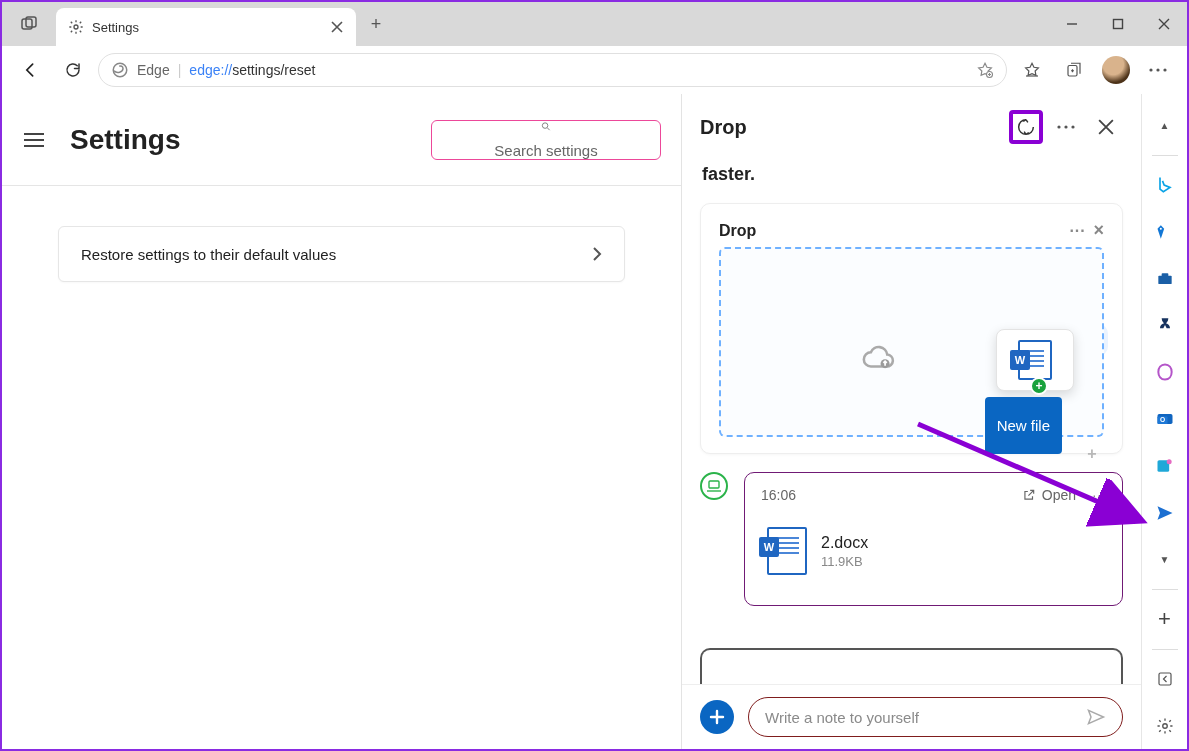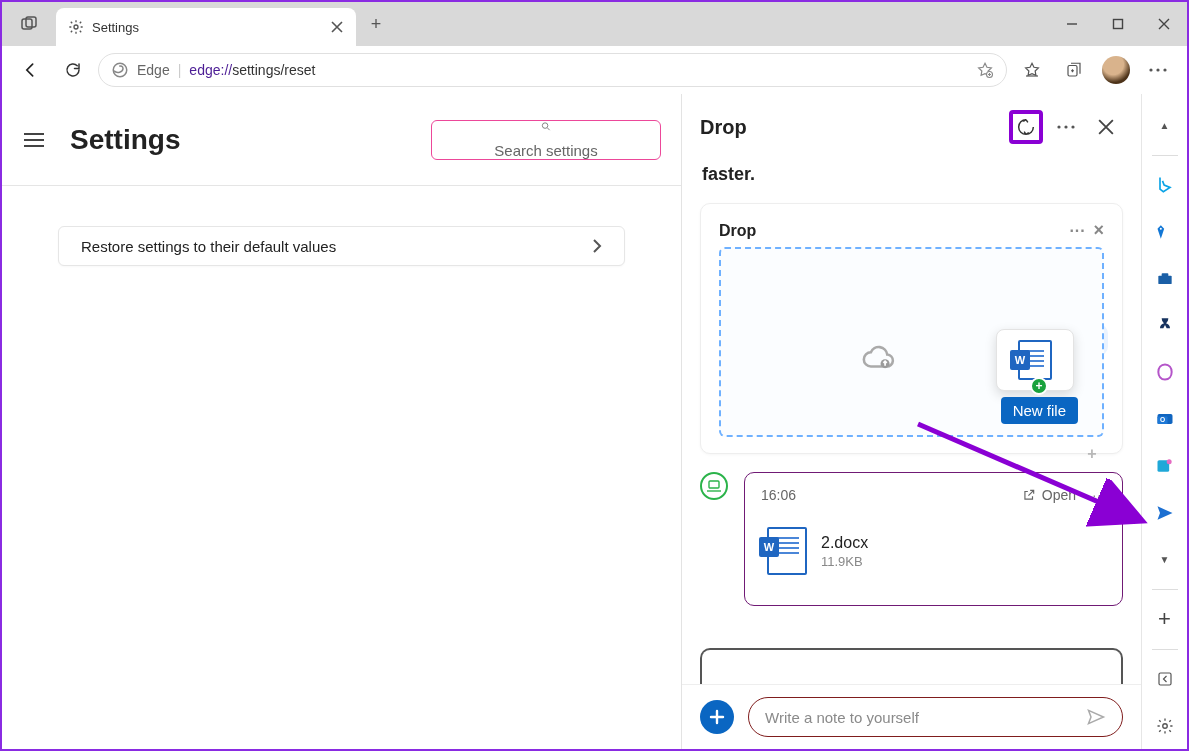--- a/index.html
+++ b/index.html
@@ -15,36 +15,36 @@
   .newtab { width:40px; display:flex; align-items:center; justify-content:center; color:#555; font-size:18px; cursor:pointer;}
   .winctrls { margin-left:auto; display:flex; }
   .winctrls div { width:46px; display:flex; align-items:center; justify-content:center; color:#444; cursor:pointer;}
 
   
   .toolbar { height:48px; display:flex; align-items:center; padding:0 12px; gap:8px; border-bottom:1px solid rgba(0,0,0,0); }
   .tbtn { width:34px; height:34px; display:flex; align-items:center; justify-content:center; color:#333; border-radius:4px; cursor:pointer;}
   .addr { flex:1; height:34px; border:1px solid #e0e0e0; border-radius:17px; background:#fff; display:flex; align-items:center; padding:0 12px; gap:8px; color:#333; font-size:14px;}
   .addr .edge-label { color:#666; }
   .addr .divider { color:#ccc; }
-  .addr .url-dim { color:#4c1d95; }
+  .addr .url-dim { color:#3b82f6; }
   .addr .url-bold { color:#333; }
   .addr .star { margin-left:auto; color:#888; }
   .avatar { width:28px; height:28px; border-radius:50%; background: radial-gradient(circle at 40% 30%, #d9b38c 0 40%, #4d3319 70%); }
 
   
   .main { display:flex; height: calc(100% - 44px - 48px); position:relative; }
   .settings-pane { flex:1; position:relative; border-right:0; }
   .settings-top { height:92px; border-bottom:1px solid #e5e5e5; display:flex; align-items:center; padding:0 20px 0 16px; gap:20px;}
   .hamb { width:32px; height:32px; display:flex; flex-direction:column; justify-content:center; gap:4px; cursor:pointer; padding:6px;}
   .hamb span { height:2px; background:#444; width:20px;}
   .settings-title { font-size:28px; font-weight:600; color:#222; }
   .search-box { margin-left:auto; width:230px; height:40px; border:1px solid #ec4899; border-radius:6px; display:flex; align-items:center; padding:0 12px; gap:10px; color:#666; font-size:15px;flex-direction:column;}
   .settings-body { padding: 40px 56px; }
   .section-title { font-size:22px; font-weight:600; color:#222; margin-bottom:24px;}
-  .option-row { height:40px; border:1px solid #e6e6e6; border-radius:6px; background:#fff; display:flex; align-items:center; padding:0 22px; box-shadow:0 1px 2px rgba(0,0,0,0.03); cursor:pointer;}
+  .option-row { height:56px; border:1px solid #e6e6e6; border-radius:6px; background:#fff; display:flex; align-items:center; padding:0 22px; box-shadow:0 1px 2px rgba(0,0,0,0.03); cursor:pointer;}
   .option-row .opt-label{ font-size:15px; color:#222; }
   .option-row .chev { margin-left:auto; color:#555; }
 
   
   .drop-panel { width:460px; border-left:1px solid #e3e3e3; display:flex; flex-direction:column; background:#fff; }
   .drop-head { height:66px; display:flex; align-items:center; padding:0 18px; gap:6px; }
   .drop-head .title { font-size:20px; font-weight:600; color:#222; flex:1;}
   .drop-head .hicon { width:34px; height:34px; display:flex; align-items:center; justify-content:center; color:#444; border-radius:4px; cursor:pointer;}
   .refresh-hl { border:4px solid #8a00d4; border-radius:6px; width:48px; height:48px;}
   .drop-scroll { flex:1; overflow:auto; padding:0 18px 8px 18px; }
@@ -58,21 +58,21 @@
   .card-head .dots{margin-left:auto; color:#888; cursor:pointer;}
   .card-head .cx{ color:#888; font-size:18px; cursor:pointer;}
   .dropzone { height:190px; border:2px dashed #6fb1ff; border-radius:6px; position:relative; background:#fbfdff;}
   .cloud { position:absolute; left:140px; top:92px; width:34px; height:34px; color:#a8a8a8;}
   .filecard { position:absolute; right:28px; top:80px; width:78px; height:62px; border:1px solid #e3e3e3; border-radius:8px; box-shadow:0 4px 12px rgba(0,0,0,0.15); background:#fff; display:flex; align-items:center; justify-content:center;}
   .wicon { width:34px; height:40px; position:relative;}
   .wicon .page { position:absolute; inset:0; border:2px solid #1f66c1; border-radius:2px; background:#fff;}
   .wicon .page::before{content:"";position:absolute;top:8px;left:6px;right:6px;height:2px;background:#4a86d8;box-shadow:0 5px 0 #4a86d8,0 10px 0 #4a86d8,0 15px 0 #4a86d8;}
   .wicon .badge{position:absolute;left:-8px;top:10px;width:20px;height:20px;background:#1f66c1;border-radius:2px;color:#fff;font-size:11px;font-weight:700;display:flex;align-items:center;justify-content:center;}
   .plusbadge{position:absolute;right:54px;top:128px; width:18px;height:18px;background:#1aa23c;border-radius:50%;border:2px solid #fff;display:flex;align-items:center;justify-content:center;color:#fff;font-size:12px;font-weight:700;}
-  .newfile { position:absolute; right:24px; top:148px; background:#0a66c2; color:#fff; padding:5px 12px; border-radius:4px; font-size:15px;}
+  .newfile { position:absolute; right:40px; top:148px; background:#0a66c2; color:#fff; padding:20px 12px; border-radius:4px; font-size:15px;}
   .arrow { position:absolute; stroke:#8a00d4; fill:#8a00d4; }
 
   .device-msg { display:flex; gap:16px; margin-top:4px;}
   .laptop-circle { width:28px;height:28px;border:2px solid #2bb34a;border-radius:50%;display:flex;align-items:center;justify-content:center;color:#2bb34a;flex-shrink:0;}
   .msg-card { flex:1; border:1px solid #701a75; border-radius:10px; padding:14px 16px 18px 16px; background:#fff;}
   .msg-head { display:flex; align-items:center; gap:8px; color:#555; font-size:14px; margin-bottom:12px;}
   .msg-head .time{color:#666;}
   .msg-head .open{margin-left:auto; display:flex; align-items:center; gap:6px; color:#666; cursor:pointer;}
   .msg-head .mdots{color:#888; cursor:pointer; padding-left:8px;}
   .file-att { display:flex; align-items:center; gap:14px; padding:12px 6px;}

